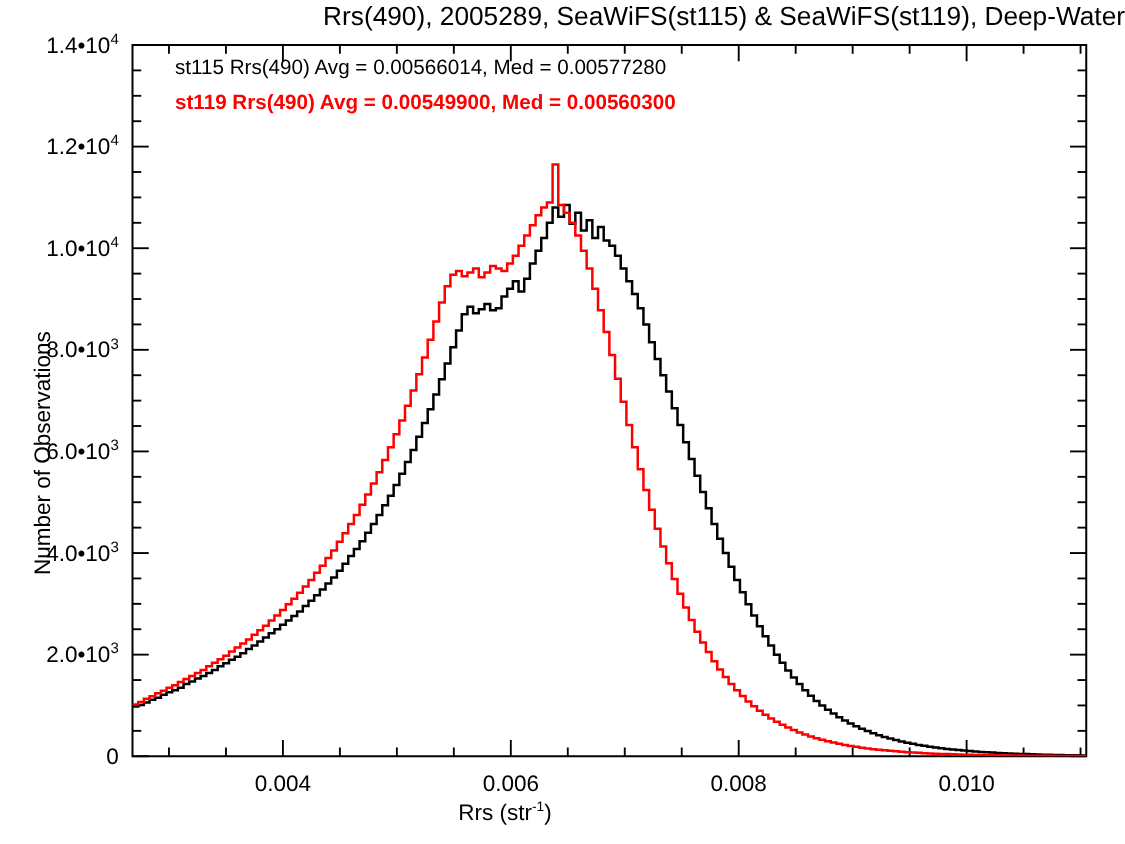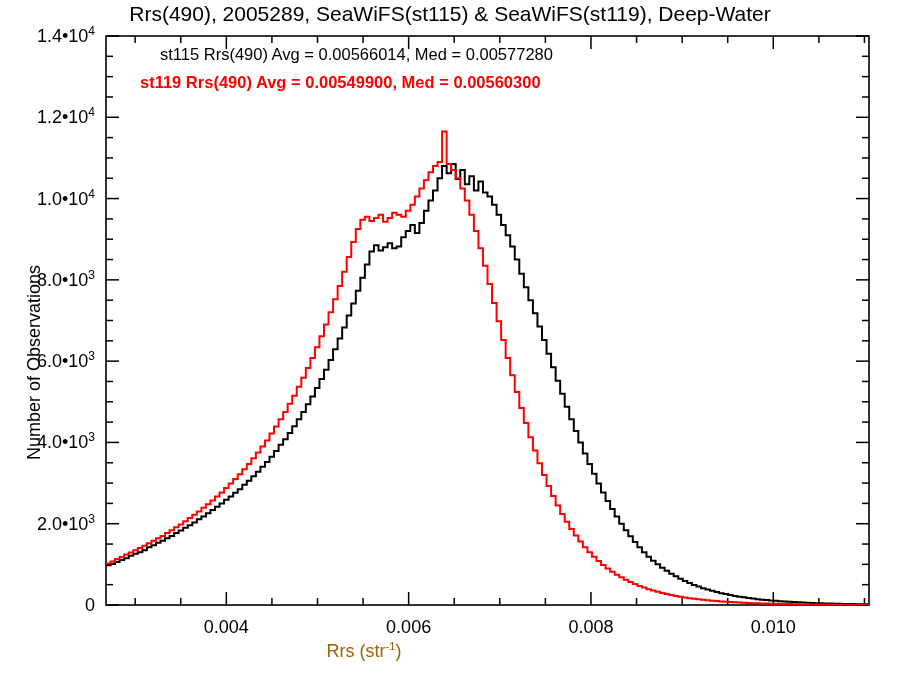--- a/index.html
+++ b/index.html
@@ -17,56 +17,57 @@
   #figure {
     position: relative;
     width: 900px;
     height: 675px;
   }
   #plot-title {
     position: absolute;
     left: 0;
     top: 2px;
     width: 900px;
-    text-align: center;
+    text-align: right;
     font-size: 21px;
     color: #000;
     white-space: nowrap;
     letter-spacing: 0px;
   }
   #chart-svg {
     position: absolute;
     left: 0;
     top: 0;
   }
   .legend-line {
     position: absolute;
     font-size: 16.5px;
     white-space: nowrap;
   }
-  #legend-st115 { left: 140px; top: 45px; color: #000000; margin-left: 20px; }
+  #legend-st115 { left: 140px; top: 45px; color: #000000; }
   #legend-st119 { left: 140px; top: 73px; color: #ff0000; font-weight: bold; }
   #ylabel {
     position: absolute;
     transform: rotate(-90deg);
     transform-origin: left top;
     left: 24px;
     top: 460px;
     font-size: 18px;
     white-space: nowrap;
     color: #000;
   }
   #xlabel {
     position: absolute;
     left: 0;
     top: 640px;
     width: 728px;
     text-align: center;
     font-size: 18px;
-    color: #a16207;
+    color: #000000;
+    padding-left: 40px;
   }
   .tick-text {
     font-family: "Liberation Sans", sans-serif;
     font-size: 18px;
     fill: #000;
   }
   .tick-sup {
     font-size: 12px;
   }
 </style>

